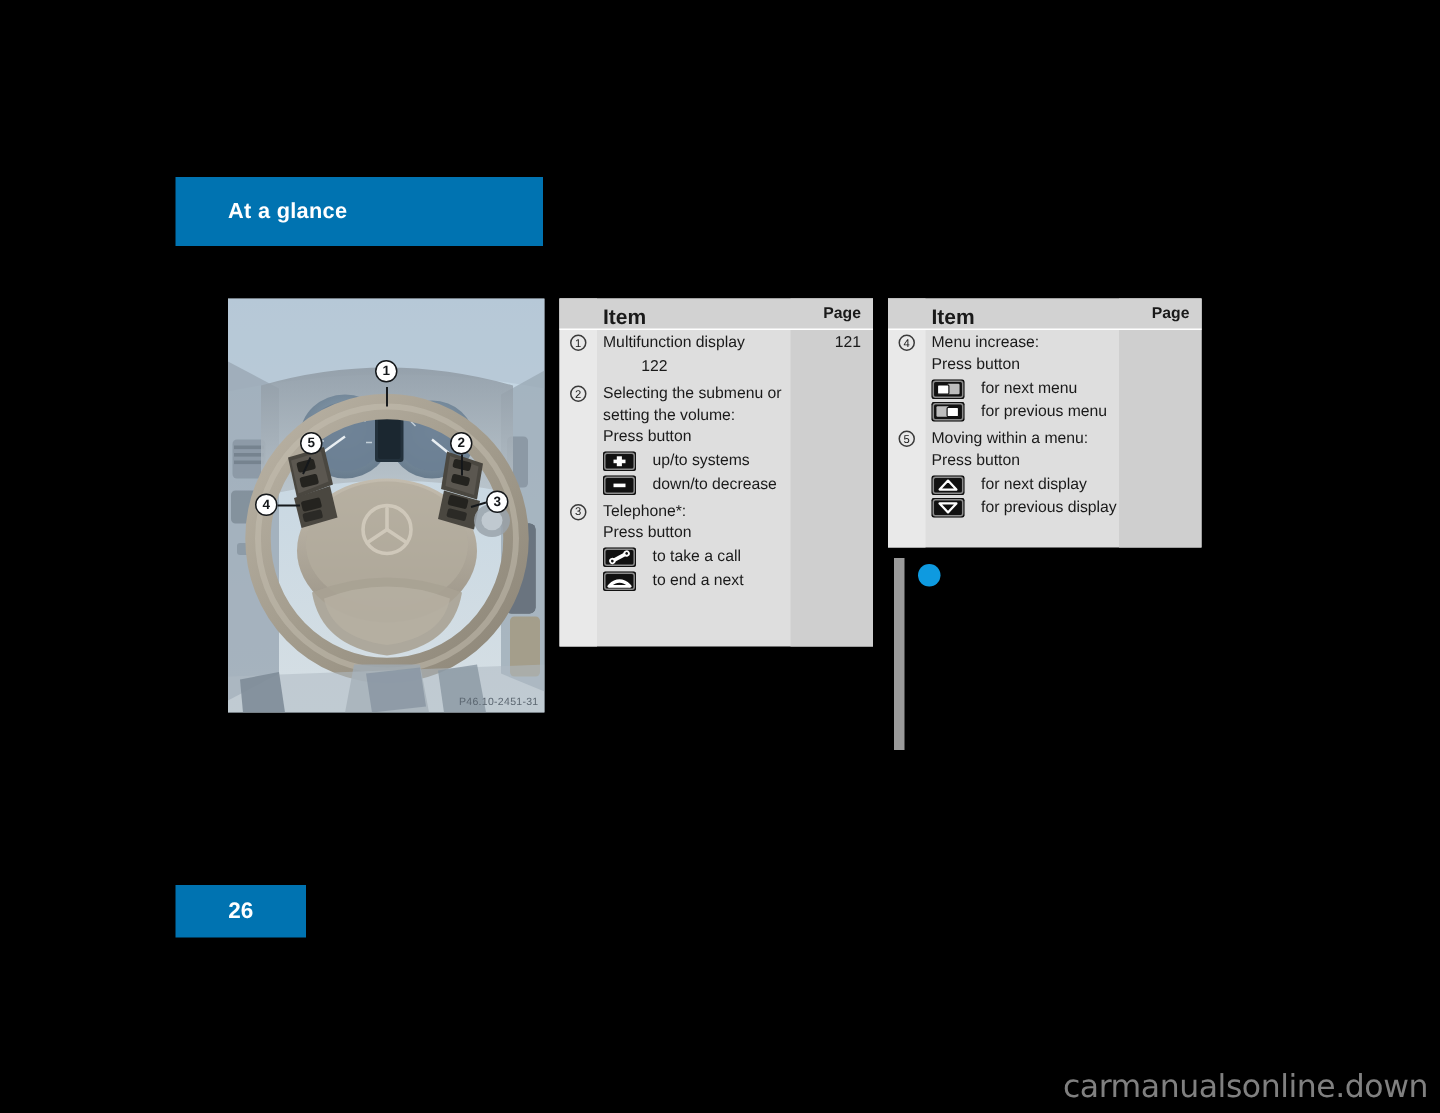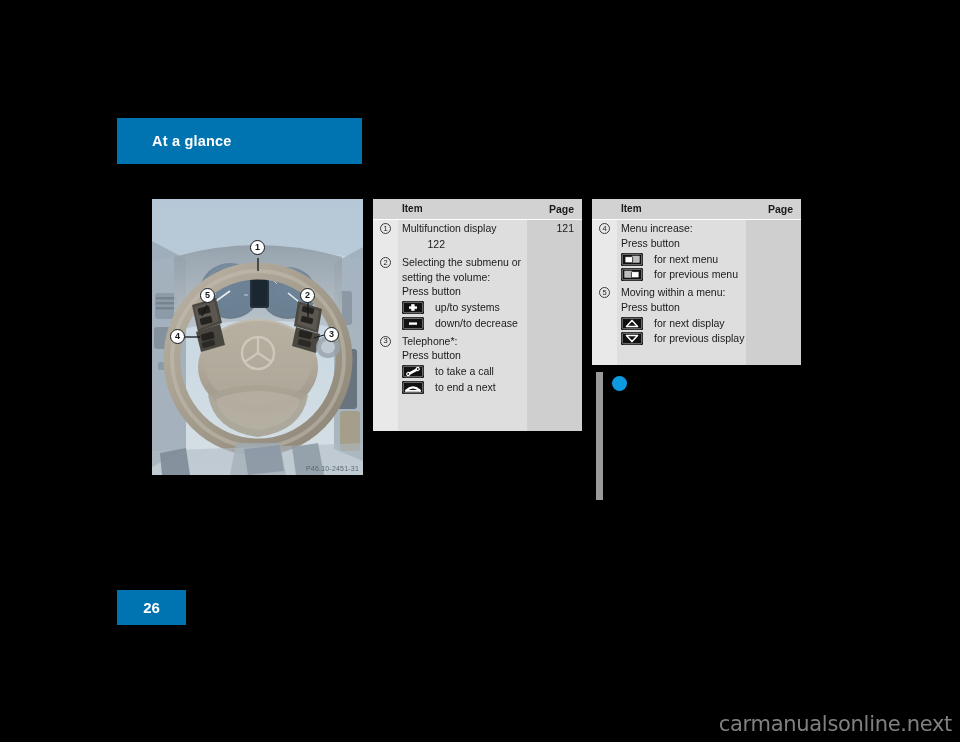--- a/index.html
+++ b/index.html
@@ -105,21 +105,21 @@
     left: 0; top: 0;
     width: 100%;
     height: 21px;
     background: #d2d2d2;
     border-bottom: 1px solid #ffffff;
     box-sizing: border-box;
   }
   .tbl-header .hdr-item {
     position: absolute;
     left: 29px; top: 4px;
-    font-size: 10px;
+    font-size: 14px;
     font-weight: bold;
     color: #1a1a1a;
   }
   .tbl-header .hdr-page {
     position: absolute;
     right: 8px; top: 4px;
     font-size: 10.5px;
     font-weight: bold;
     color: #1a1a1a;
   }
@@ -219,21 +219,21 @@
     height: 15px;
     border-radius: 50%;
     background: #0e9ae0;
   }
 
   
   #page-tab {
     position: absolute;
     left: 117px;
     top: 590px;
-    width: 69px;
+    width: 87px;
     height: 35px;
     background: #0073b1;
     display: flex;
     align-items: center;
     justify-content: center;
   }
   #page-tab .page-num {
     color: #ffffff;
     font-size: 15px;
     font-weight: bold;
@@ -578,13 +578,13 @@
   </div>
 </div>
 
 <div id="side-rule"></div>
 <div id="index-dot"></div>
 
 <div id="page-tab">
   <span class="page-num">26</span>
 </div>
 
-<div id="watermark">carmanualsonline.next</div>
+<div id="watermark">carmanualsonline.down</div>
 
 </body></html>

